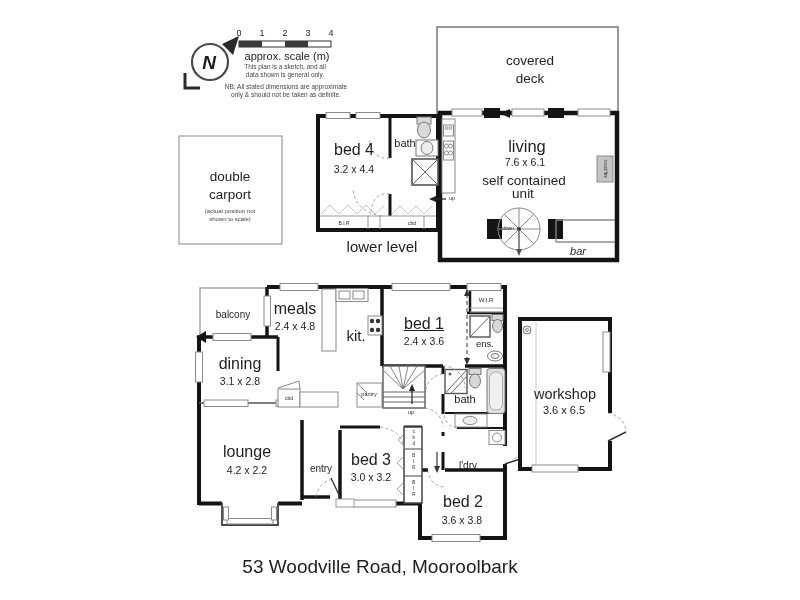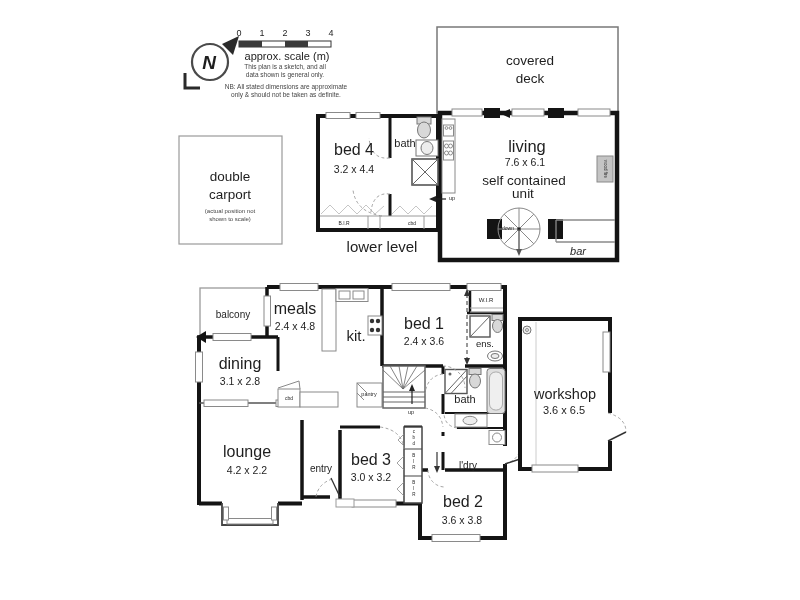--- a/index.html
+++ b/index.html
@@ -276,21 +276,21 @@
 <div class="lbl" style="left:507px;top:228px;font-size:5px;color:#ffffff00;"></div>
 <div class="lbl" style="left:508px;top:228px;font-size:5px;">down</div>
 <div class="lbl" style="left:578px;top:251px;font-size:11px;font-style:italic;">bar</div>
 <div class="lbl rot90" style="left:605px;top:169px;font-size:4.5px;width:24px;text-align:center;white-space:normal;line-height:1.1;">wood fire</div>
 <div class="lbl" style="left:382px;top:246px;font-size:15px;">lower level</div>
 
 <div class="lbl" style="left:233px;top:315px;font-size:10px;">balcony</div>
 <div class="lbl" style="left:295px;top:309px;font-size:16px;">meals</div>
 <div class="lbl" style="left:295px;top:326px;font-size:10.5px;">2.4 x 4.8</div>
 <div class="lbl" style="left:356px;top:335px;font-size:15px;">kit.</div>
-<div class="lbl" style="left:424px;top:324px;font-size:16px;">bed 1</div>
+<div class="lbl" style="left:424px;top:324px;font-size:16px;text-decoration:underline;">bed 1</div>
 <div class="lbl" style="left:424px;top:341px;font-size:10.5px;">2.4 x 3.6</div>
 <div class="lbl" style="left:486px;top:300px;font-size:6px;">W.I.R</div>
 <div class="lbl" style="left:485px;top:344px;font-size:9.5px;">ens.</div>
 <div class="lbl" style="left:465px;top:399px;font-size:11px;">bath</div>
 <div class="lbl" style="left:240px;top:364px;font-size:16px;">dining</div>
 <div class="lbl" style="left:240px;top:381px;font-size:10.5px;">3.1 x 2.8</div>
 <div class="lbl" style="left:369px;top:395px;font-size:5.5px;">pantry</div>
 <div class="lbl" style="left:289px;top:398px;font-size:5px;">cbd</div>
 <div class="lbl" style="left:411px;top:413px;font-size:5.5px;">up</div>
 <div class="lbl" style="left:247px;top:452px;font-size:16px;">lounge</div>
@@ -300,14 +300,15 @@
 <div class="lbl" style="left:371px;top:477px;font-size:10.5px;">3.0 x 3.2</div>
 <div class="lbl vlbl" style="left:413px;top:438px;font-size:4.5px;">cbd</div>
 <div class="lbl vlbl" style="left:413px;top:462px;font-size:4.5px;">BIR</div>
 <div class="lbl vlbl" style="left:413px;top:489px;font-size:4.5px;">BIR</div>
 <div class="lbl" style="left:468px;top:450px;font-size:10px;margin-top:16px;">l'dry</div>
 <div class="lbl" style="left:463px;top:502px;font-size:16px;">bed 2</div>
 <div class="lbl" style="left:462px;top:520px;font-size:10.5px;">3.6 x 3.8</div>
 <div class="lbl" style="left:565px;top:394px;font-size:14.5px;">workshop</div>
 <div class="lbl" style="left:564px;top:410px;font-size:11px;">3.6 x 6.5</div>
 
+<div class="lbl" style="left:380px;top:566px;font-size:19px;">53 Woodville Road, Mooroolbark</div>
 
 </div>
 
 </body></html>

